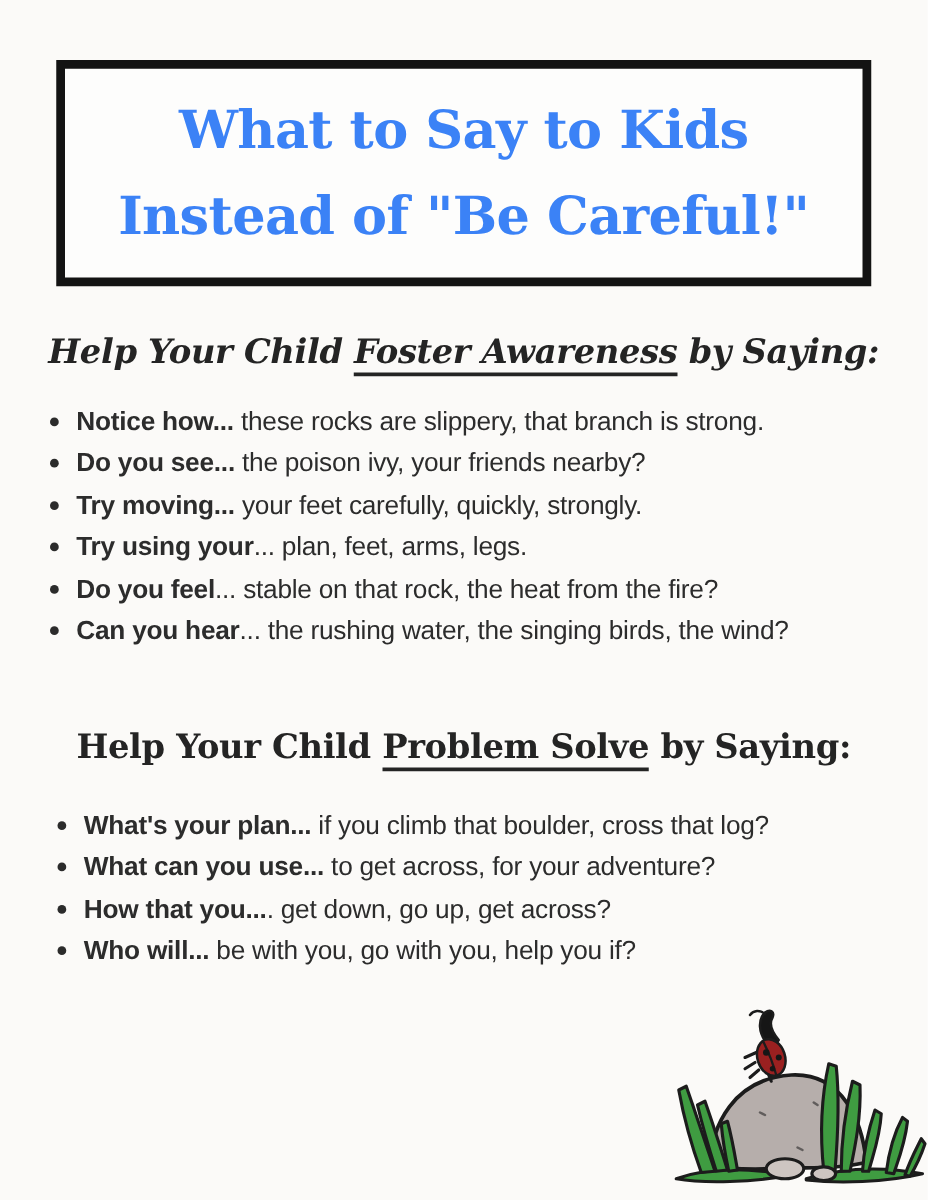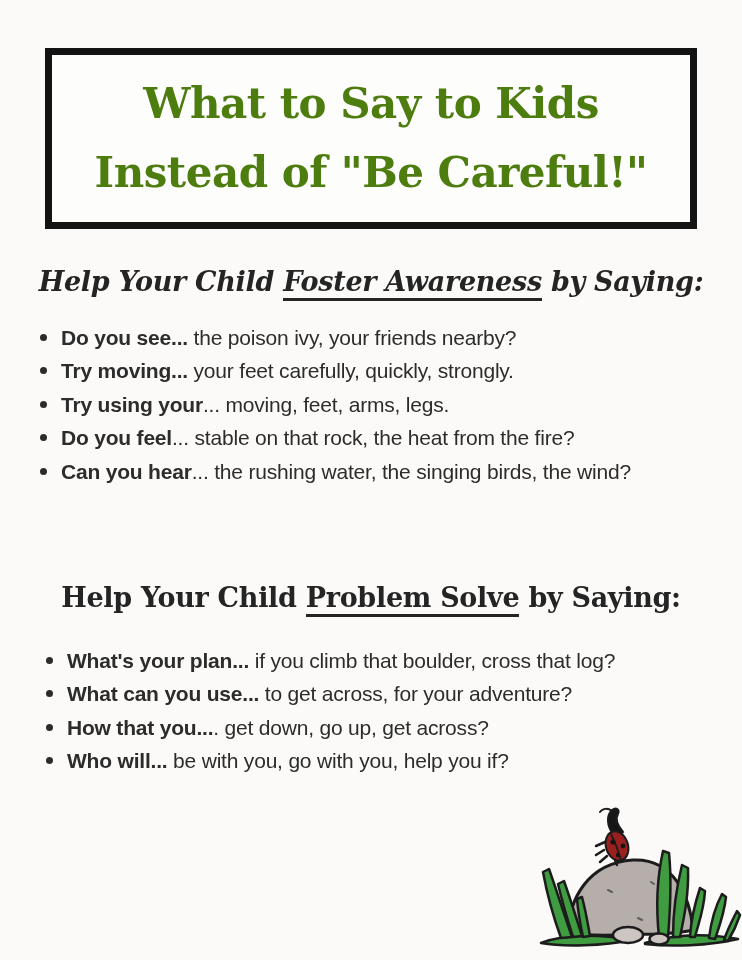--- a/index.html
+++ b/index.html
@@ -1,21 +1,21 @@
 <!DOCTYPE html>
 <html><head>
 <meta charset="utf-8">
 <style>
   html,body{margin:0;padding:0;}
   .page{position:relative;width:742px;height:960px;background:#fbfaf8;overflow:hidden;
         font-family:"Liberation Sans",sans-serif;}
   .title-box{position:absolute;left:45px;top:48px;width:652px;height:181px;box-sizing:border-box;
         border:7px solid #131313;background:#fdfdfc;display:flex;flex-direction:column;
         align-items:center;justify-content:center;gap:18px;}
-  .title-line{font-family:"DejaVu Serif",serif;font-weight:bold;font-size:42px;color:#4d7c0f;
+  .title-line{font-family:"DejaVu Serif",serif;font-weight:bold;font-size:42px;color:#3b82f6;
         letter-spacing:-0.5px;line-height:1.2;white-space:nowrap;}
   .sec-heading{position:absolute;left:0;width:742px;margin:0;text-align:center;
         font-family:"DejaVu Serif",serif;font-weight:bold;font-size:27px;color:#242424;
         letter-spacing:-0.3px;white-space:nowrap;}
   .h1pos{top:266px;font-style:italic;}
   .h2pos{top:582px;}
   .u{border-bottom:3px solid #242424;padding-bottom:1px;}
   .bullets{position:absolute;margin:0;padding:0;list-style:none;}
   .list1{left:38px;top:321px;}
   .list2{left:44px;top:644px;}
@@ -32,23 +32,24 @@
 <div class="page">
 
   <div class="title-box">
     <div class="title-line">What to Say to Kids</div>
     <div class="title-line">Instead of "Be Careful!"</div>
   </div>
 
   <h2 class="sec-heading h1pos"><span>Help Your Child </span><span class="u">Foster Awareness</span><span> by Saying:</span></h2>
 
   <ul class="bullets list1">
+    <li><span class="b">Notice how...</span><span> these rocks are slippery, that branch is strong.</span></li>
     <li><span class="b">Do you see...</span><span> the poison ivy, your friends nearby?</span></li>
     <li><span class="b">Try moving...</span><span> your feet carefully, quickly, strongly.</span></li>
-    <li><span class="b">Try using your</span><span>... moving, feet, arms, legs.</span></li>
+    <li><span class="b">Try using your</span><span>... plan, feet, arms, legs.</span></li>
     <li><span class="b">Do you feel</span><span>... stable on that rock, the heat from the fire?</span></li>
     <li><span class="b">Can you hear</span><span>... the rushing water, the singing birds, the wind?</span></li>
   </ul>
 
   <h2 class="sec-heading h2pos"><span>Help Your Child </span><span class="u">Problem Solve</span><span> by Saying:</span></h2>
 
   <ul class="bullets list2">
     <li><span class="b">What's your plan...</span><span> if you climb that boulder, cross that log?</span></li>
     <li><span class="b">What can you use...</span><span> to get across, for your adventure?</span></li>
     <li><span class="b">How that you...</span><span>. get down, go up, get across?</span></li>

